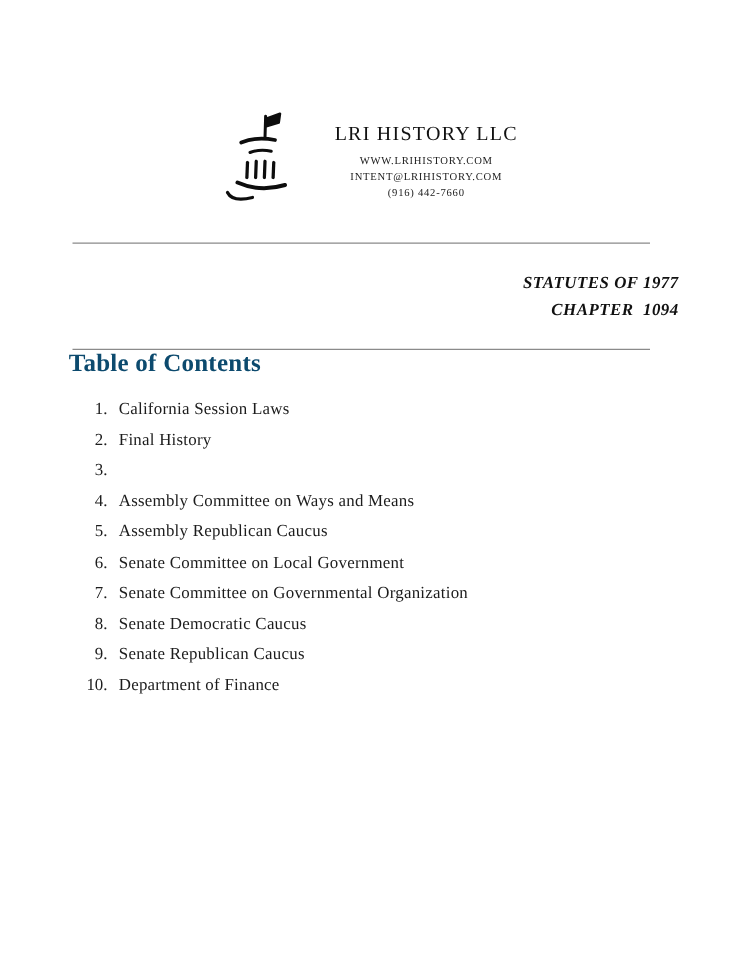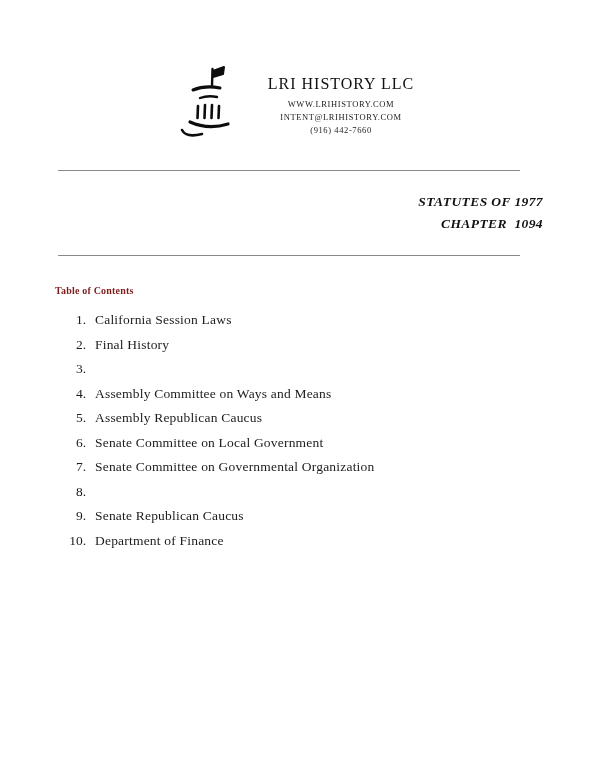--- a/index.html
+++ b/index.html
@@ -9,21 +9,21 @@
     height: 776px;
     font-family: "Liberation Serif", "DejaVu Serif", serif;
     color: #1c1c1c;
     position: relative;
     overflow: hidden;
   }
   .page {
     width: 600px;
     height: 776px;
     background: #ffffff;
-    padding-top: 64px;
+    padding-top: 88px;
   }
   
   .letterhead {
     display: flex;
     align-items: center;
     justify-content: center;
     gap: 28px;
     margin-left: -10px;
   }
   .logo {
@@ -67,26 +67,26 @@
   .ref-line {
     font-size: 13.5px;
     font-weight: bold;
     letter-spacing: 0.4px;
     line-height: 22px;
     white-space: pre;
     color: #111;
   }
   
   .toc-title {
-    margin-top: 29px;
+    margin-top: 0;
     margin-left: 55px;
-    font-size: 10px;
+    font-size: 20px;
     font-weight: bold;
     letter-spacing: 0.2px;
-    color: #7f1d1d;
+    color: #0c4a6e;
   }
   .toc-list {
     margin-top: 16px;
   }
   .toc-row {
     display: flex;
     align-items: baseline;
     height: 24.5px;
     margin-left: 55px;
   }
@@ -171,20 +171,21 @@
     <div class="toc-row">
       <span class="toc-num">6.</span>
       <span class="toc-label">Senate Committee on Local Government</span>
     </div>
     <div class="toc-row">
       <span class="toc-num">7.</span>
       <span class="toc-label">Senate Committee on Governmental Organization</span>
     </div>
     <div class="toc-row">
       <span class="toc-num">8.</span>
+      <span class="toc-label">Senate Democratic Caucus</span>
     </div>
     <div class="toc-row">
       <span class="toc-num">9.</span>
       <span class="toc-label">Senate Republican Caucus</span>
     </div>
     <div class="toc-row">
       <span class="toc-num">10.</span>
       <span class="toc-label">Department of Finance</span>
     </div>
   </div>

